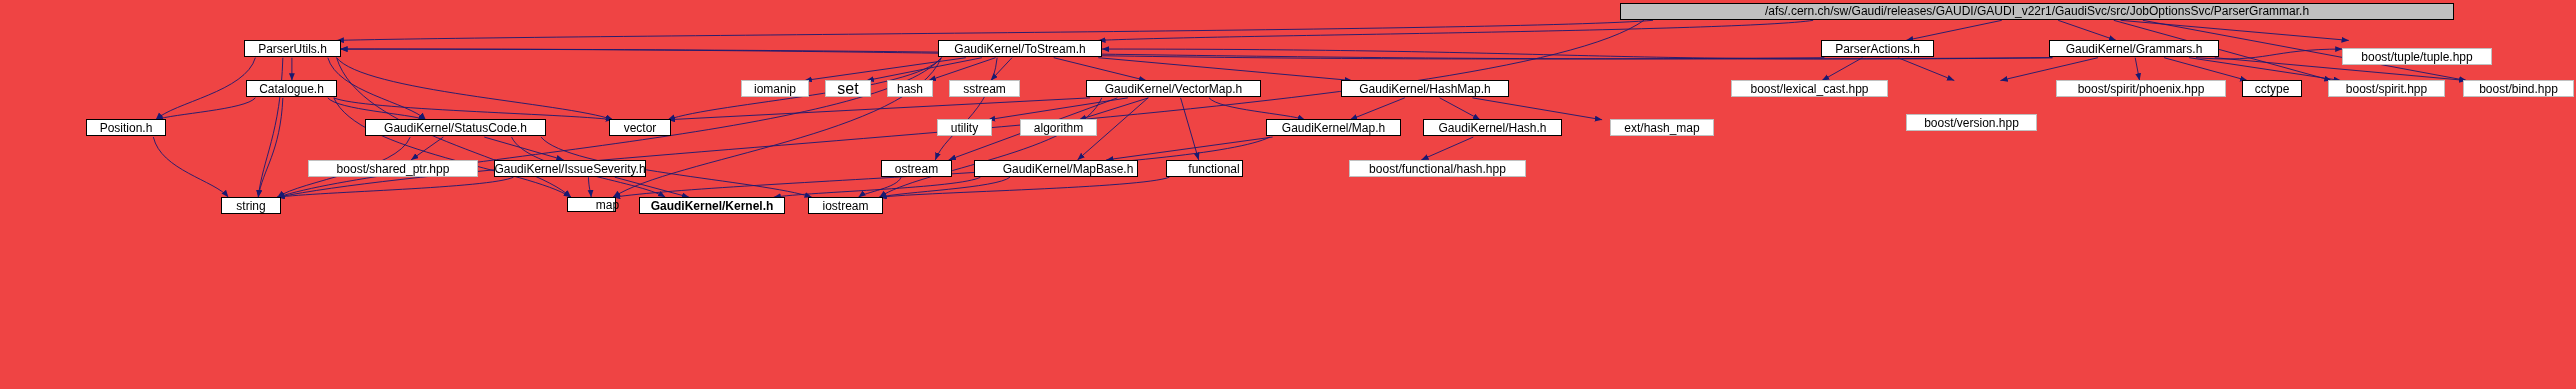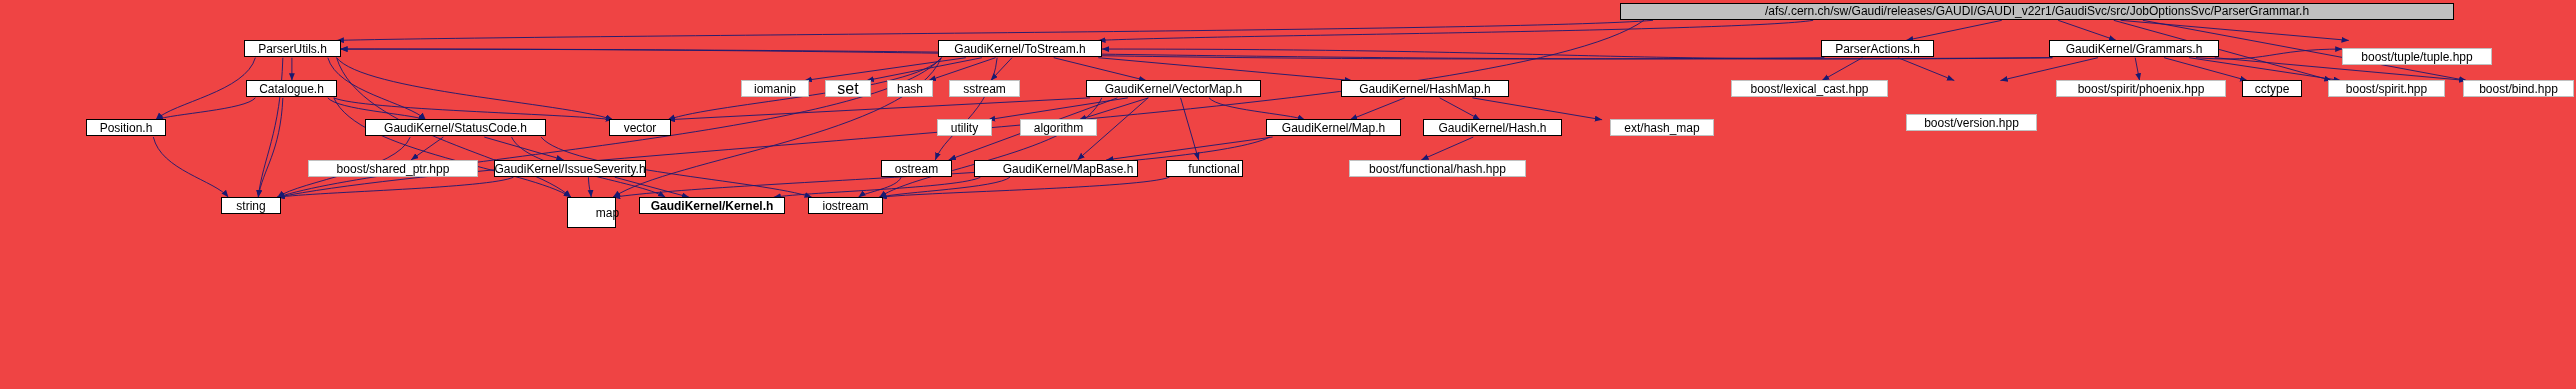--- a/index.html
+++ b/index.html
@@ -186,21 +186,21 @@
       </div>
       <div class="node solid" style="left: 1166px; top: 160px; width: 77px; height: 17.3px; font-size: 12px; padding-left: 19px;">
         <span class="nlabel">functional</span>
       </div>
       <div class="node light" style="left: 1317px; top: 160px; width: 177px; height: 17.3px; font-size: 12px; margin-left: 32px;">
         <span class="nlabel">boost/functional/hash.hpp</span>
       </div>
       <div class="node solid" style="left: 221px; top: 197px; width: 60px; height: 17.3px; font-size: 12px;">
         <span class="nlabel">string</span>
       </div>
-      <div class="node solid" style="left: 567px; top: 197px; width: 49px; height: 31px; font-size: 12px; padding-left: 32px;">
+      <div class="node solid" style="left: 567px; top: 197px; width: 49px; height: 15px; font-size: 12px; padding-left: 32px;">
         <span class="nlabel">map</span>
       </div>
       <div class="node solid" style="left: 639px; top: 197px; width: 146px; height: 17.3px; font-size: 12px; font-weight: bold;">
         <span class="nlabel">GaudiKernel/Kernel.h</span>
       </div>
       <div class="node solid" style="left: 808px; top: 197px; width: 75px; height: 17.3px; font-size: 12px;">
         <span class="nlabel">iostream</span>
       </div>
     </div>
 </div>

